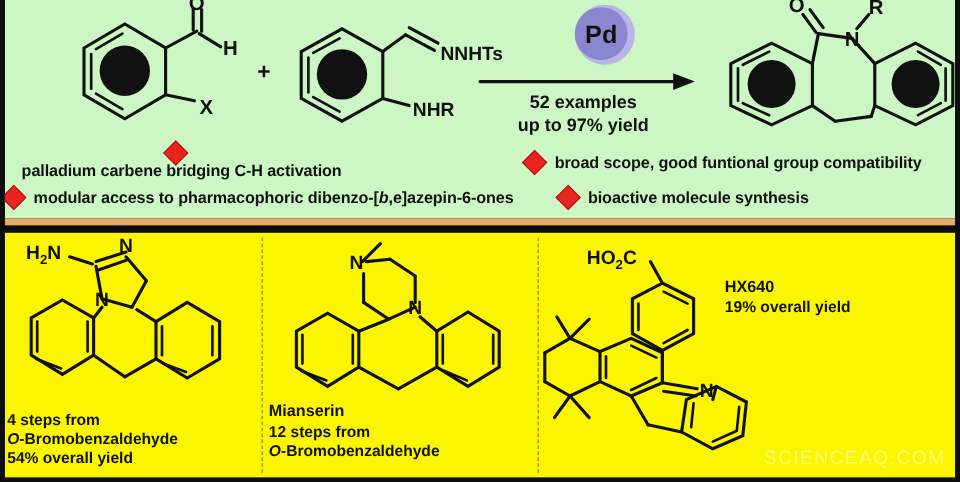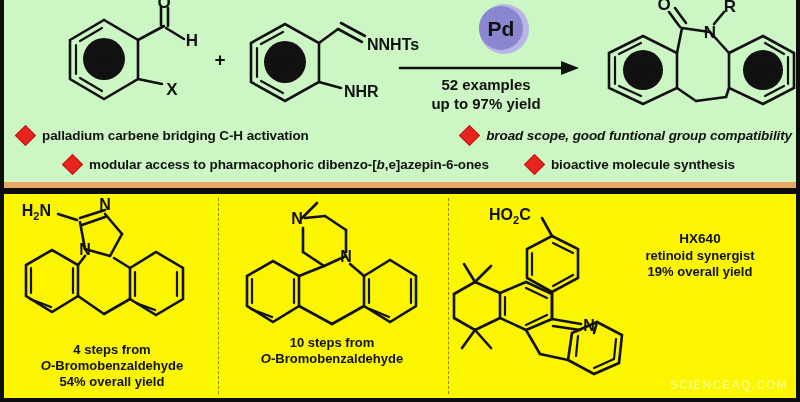--- a/index.html
+++ b/index.html
@@ -19,23 +19,23 @@
   }
   .bullet-row{
     position:absolute;left:0;width:792px;height:30px;
     display:flex;align-items:center;
   }
   .bullet-row.r1{top:2px;}
   .bullet-row.r2{top:31px;}
   .bullet{
     display:flex;align-items:center;
   }
-  .b-left{margin-left:14px;}
-  .b-right{margin-left:auto;margin-right:4px;font-style:italic;}
-  .b-mid{margin-left:14px;padding-left:47px;}
+  .b-left{margin-left:14px;flex-direction:column;}
+  .b-right{margin-left:auto;margin-right:28px;}
+  .b-mid{}
   .b-mid2{margin-left:18px;margin-right:25px;padding-left:20px;}
   .diamond{
     width:13px;height:13px;background:#e8241f;
     transform:rotate(45deg);flex:0 0 auto;margin-right:9px;
     border:1px solid #b81510;
   }
   .btext{
     font-size:13.5px;font-weight:bold;color:#111;letter-spacing:-0.1px;
     white-space:nowrap;
   }
@@ -54,28 +54,28 @@
     position:absolute;left:4px;top:194px;width:792px;height:204px;
     background:#fbf500;overflow:hidden;
   }
   .vdash{
     position:absolute;top:4px;width:0;height:196px;
     border-left:1.5px dashed #8d8800;
   }
   .vdash.d1{left:214px;}
   .vdash.d2{left:444px;}
   .panel-caption{
-    position:absolute;text-align:center;font-weight:bold;color:#111;
+    position:absolute;font-weight:bold;color:#111;
     line-height:1.24;font-size:13px;white-space:nowrap;
   }
   .panel-caption .nm{font-size:13.5px;}
   .panel-caption i{font-style:italic;}
   .watermark{
     position:absolute;right:8px;bottom:6px;
-    font-size:12px;letter-spacing:1.2px;font-weight:bold;
+    font-size:16px;letter-spacing:1.2px;font-weight:normal;
     color:#fdfb80;opacity:.85;
   }
   
   .edge-l{position:absolute;left:0;top:0;width:4px;height:402px;background:#0d0d0d;}
   .edge-r{position:absolute;right:0;top:0;width:4px;height:402px;background:#0d0d0d;}
   .edge-b{position:absolute;left:0;bottom:0;width:800px;height:4px;background:#0d0d0d;}
   svg{display:block;overflow:visible;}
   .bond{stroke:#111;stroke-width:2.6;fill:none;stroke-linecap:round;}
   .bond-thin{stroke:#111;stroke-width:2.2;fill:none;stroke-linecap:round;}
   .atom{font-family:"Liberation Sans",sans-serif;font-weight:bold;fill:#111;}
@@ -275,21 +275,22 @@
       <polygon points="140,80 166,64 192,80 192,110 166,126 140,110" class="bond" fill="none"></polygon>
       <line x1="187" y1="83" x2="187" y2="107" class="bond-thin"></line>
       <line x1="145" y1="83" x2="145" y2="107" class="bond-thin"></line>
       <line x1="146" y1="113" x2="165" y2="121" class="bond-thin"></line>
       <line x1="126" y1="68" x2="140" y2="80" class="bond"></line>
 
       <line x1="75" y1="110" x2="108" y2="128" class="bond"></line>
       <line x1="108" y1="128" x2="140" y2="110" class="bond"></line>
     </svg>
     <div class="panel-caption" style="left:220px;top:141px;width:216px;">
-      <div>10 steps from</div>
+      <div class="nm">Mianserin</div>
+      <div>12 steps from</div>
       <div><i>O</i><span>-Bromobenzaldehyde</span></div>
     </div>
 
     <svg width="215" height="200" viewBox="0 0 215 200" style="position:absolute;left:450px;top:2px;">
 
       <text class="atom" x="35" y="24" text-anchor="start" font-size="16"><tspan>HO</tspan><tspan dy="4" font-size="11">2</tspan><tspan dy="-4">C</tspan></text>
       <line x1="88" y1="22" x2="98" y2="40" class="bond"></line>
 
       <polygon points="98,40 124,53 124,82 98,96 73,82 73,53" class="bond" fill="none"></polygon>
       <line x1="78" y1="57" x2="78" y2="79" class="bond-thin"></line>
@@ -324,21 +325,20 @@
 
       <polygon points="114,164 140,178 165,167 168,139 143,126 118,137" class="bond" fill="none"></polygon>
       <line x1="124" y1="140" x2="122" y2="160" class="bond-thin"></line>
       <line x1="162" y1="143" x2="160" y2="163" class="bond-thin"></line>
       <line x1="140" y1="172" x2="160" y2="163" class="bond-thin"></line>
 
       <line x1="140" y1="137" x2="143" y2="126" class="bond"></line>
     </svg>
     <div class="panel-caption" style="left:600px;top:36px;width:192px;line-height:1.3;">
       <div class="nm">HX640</div>
-      <div>retinoid synergist</div>
       <div>19% overall yield</div>
     </div>
 
     <div class="watermark">SCIENCEAQ.COM</div>
   </div>
 
   <div class="edge-l"></div>
   <div class="edge-r"></div>
   <div class="edge-b"></div>
 </div>

